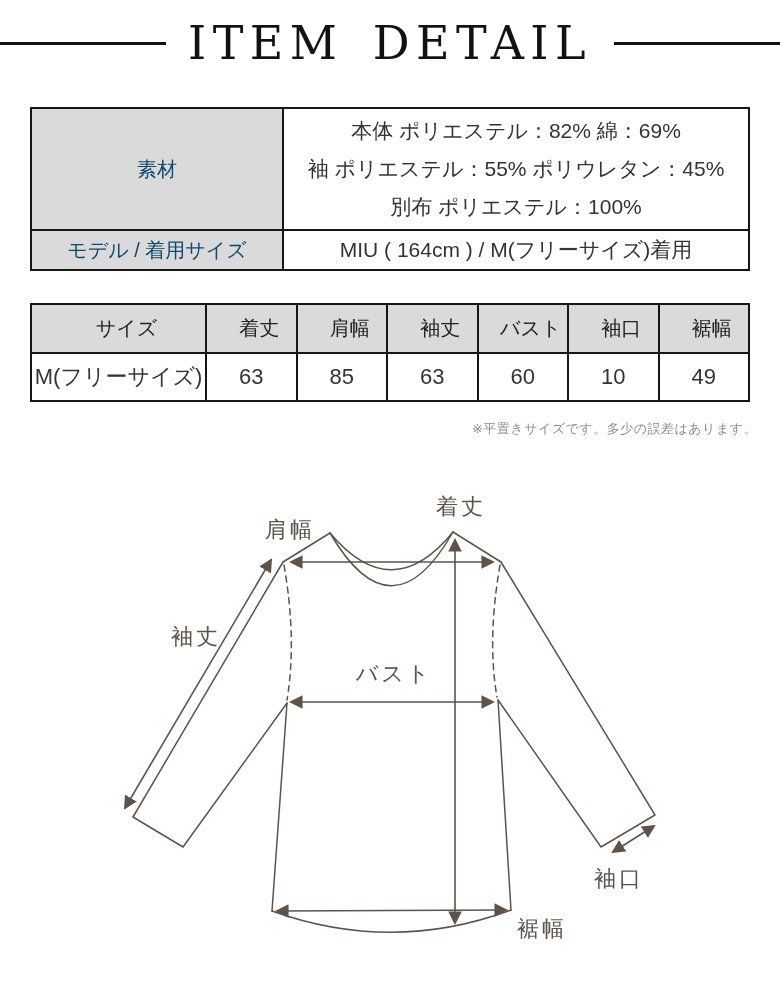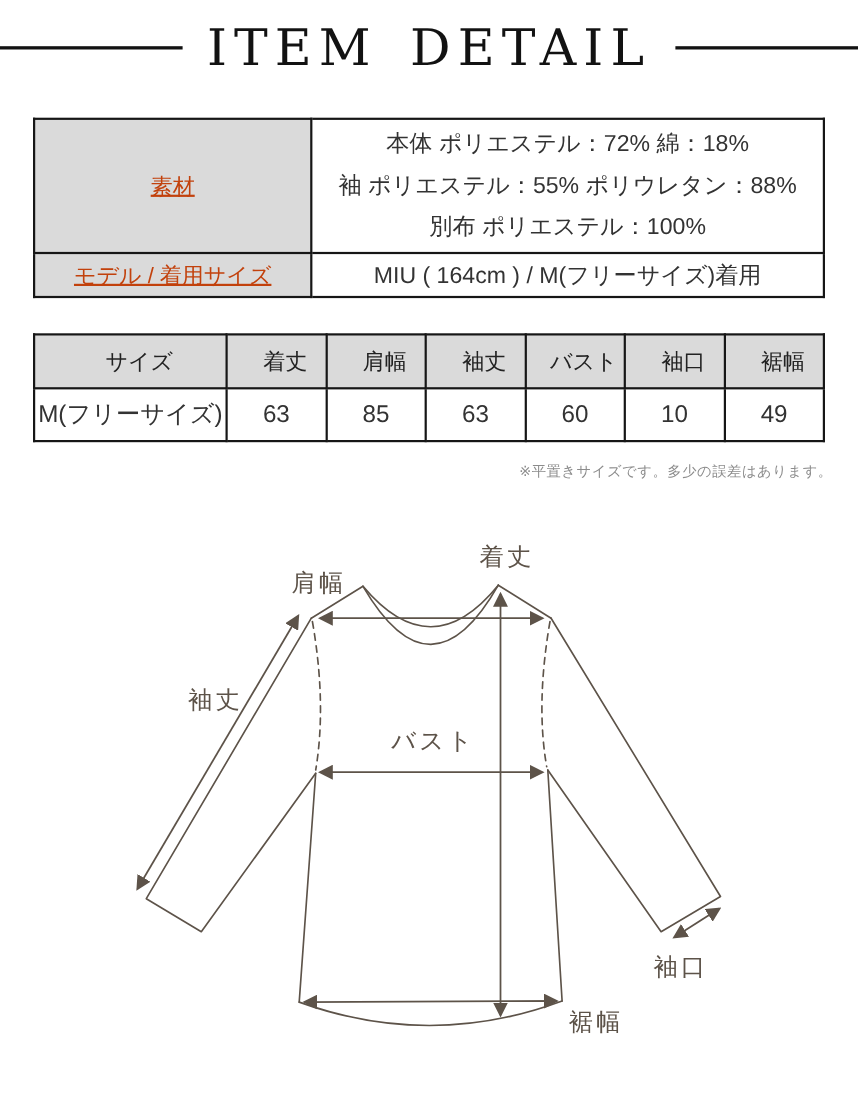--- a/index.html
+++ b/index.html
@@ -14,21 +14,21 @@
   .hdr .title { font-family:"DejaVu Serif","Liberation Serif",serif;
                 font-size:46px; font-weight:400; color:#121212;
                 letter-spacing:0.14em; word-spacing:0.18em;
                 margin:0 22px; white-space:nowrap; }
 
   
   table { border-collapse:collapse; table-layout:fixed; }
   .tbl { position:absolute; left:30px; width:720px; }
   .tbl td, .tbl th { border:2px solid #161616; font-weight:400;
                      text-align:center; vertical-align:middle; }
-  .lbl-cell { background:#dadada; font-size:20px; color:#c2410c;text-decoration:underline; }
+  .lbl-cell { background:#dadada; font-size:20px; color:#0c4a6e; }
   .val-cell { background:#ffffff; font-size:21px; color:#333; }
 
   .info-table { top:107px; }
   .info-table col.c1 { width:252px; }
   .info-table .r1 { height:122px; }
   .info-table .r2 { height:40px; }
   .info-table .val-line { line-height:38px; white-space:nowrap; }
 
   .size-table { top:303px; }
   .size-table col.c1 { width:175px; }
@@ -60,22 +60,22 @@
 
   <table class="tbl info-table">
     <colgroup>
         <col class="c1">
         <col>
       </colgroup>
     <tbody>
         <tr class="r1">
       <td class="lbl-cell">素材</td>
       <td class="val-cell">
-        <div class="val-line">本体 ポリエステル：72% 綿：18%</div>
-        <div class="val-line">袖 ポリエステル：55% ポリウレタン：88%</div>
+        <div class="val-line">本体 ポリエステル：82% 綿：69%</div>
+        <div class="val-line">袖 ポリエステル：55% ポリウレタン：45%</div>
         <div class="val-line">別布 ポリエステル：100%</div>
       </td>
     </tr>
     <tr class="r2">
       <td class="lbl-cell">モデル / 着用サイズ</td>
       <td class="val-cell">MIU ( 164cm ) / M(フリーサイズ)着用</td>
     </tr>
   </tbody>
     </table>
 

